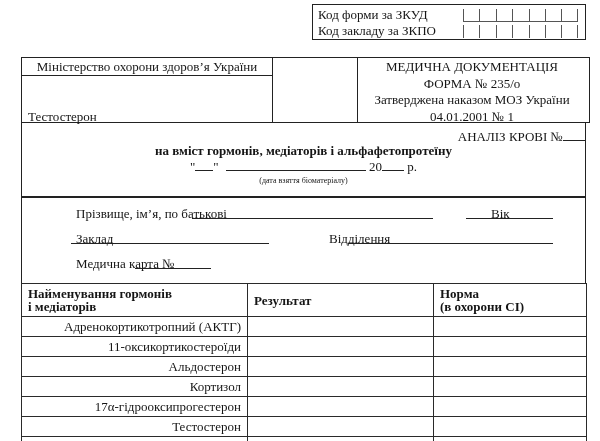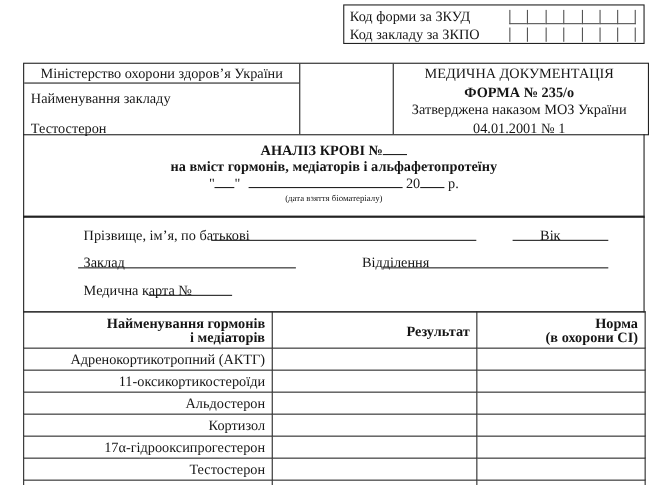--- a/index.html
+++ b/index.html
@@ -23,48 +23,48 @@
   .r1 .code-cell { border-bottom: 1px solid #555; }
 
   
   .hdr { left: 21px; top: 57px; width: 569px; height: 66px; border: 1.5px solid #222; }
   .hdr .vline { position: absolute; top: 0; bottom: 0; width: 0; border-left: 1px solid #222; }
   .ministry { position: absolute; left: 0; top: 0; width: 250px; height: 18px;
               border-bottom: 1px solid #222; text-align: center; line-height: 17px; white-space: nowrap; }
   .inst-label { position: absolute; left: 6px; top: 24px; white-space: nowrap; }
   .lab-label  { position: absolute; left: 6px; top: 53px; white-space: nowrap; line-height: 12px; }
   .doc-block { position: absolute; left: 336px; top: 1px; width: 228px; text-align: center; line-height: 16.5px; }
-  .doc-block .bold { font-weight: bold; }
+  .doc-block .bold { font-weight: normal; }
 
   
   .title-block { left: 21px; top: 122px; width: 565px; height: 76px;
                  border-left: 1.5px solid #222; border-right: 1.5px solid #222; border-bottom: 2px solid #222; }
   .t-line { position: absolute; left: 0; width: 100%; text-align: center; white-space: nowrap; }
-  .t1 { top: 7px; font-weight: bold; }
+  .t1 { top: 7px; font-weight: normal; text-align: right; }
   .t2 { top: 21px; font-weight: bold; }
   .t3 { top: 37px; }
   .t4 { top: 54px; font-size: 8px; line-height: 9px; }
   .blank { display: inline-block; border-bottom: 1px solid #222; height: 12px; vertical-align: baseline; }
 
   
   .patient { left: 21px; top: 197px; width: 565px; height: 87px;
              border-left: 1.5px solid #222; border-right: 1.5px solid #222; border-bottom: 1.5px solid #222; }
   .p-row { position: absolute; left: 0; width: 100%; height: 15px; }
   .p-row.row1 { top: 9px; }
   .p-row.row2 { top: 34px; }
   .p-row.row3 { top: 59px; }
   .p-text { position: absolute; top: 0; white-space: nowrap; margin-left: 48px; }
   .p-line { position: absolute; top: 0; height: 13px; border-bottom: 1px solid #222; }
 
   
   .results { position: absolute; left: 21px; top: 283px; width: 565px;
              border-collapse: collapse; table-layout: fixed;
              border-left: 1.5px solid #222; border-right: 1.5px solid #222; }
   .results th, .results td { border: 1px solid #2a2a2a; padding: 0 6px; }
-  .results th { height: 33px; font-weight: bold; text-align: right; line-height: 13px; }
+  .results th { height: 33px; font-weight: bold; text-align: left; line-height: 13px; }
   .results td { height: 20px; text-align: right; white-space: nowrap; }
   .results td.empty { padding: 0; }
 </style>
 </head>
 <body>
 
 <div class="abs code-box">
   <div class="code-row r1">
     <span class="code-label">Код форми за ЗКУД</span>
     <span class="code-cells">
@@ -86,21 +86,20 @@
       <span class="code-cell"></span>
       <span class="code-cell"></span>
       <span class="code-cell"></span>
       <span class="code-cell last"></span>
     </span>
   </div>
 </div>
 
 <div class="abs hdr">
   <div class="ministry">Міністерство охорони здоров’я України</div>
-  <div class="inst-label">Найменування закладу</div>
   <div class="lab-label">Тестостерон</div>
   <div class="vline" style="left:250px;"></div>
   <div class="vline" style="left:335px;"></div>
   <div class="doc-block">
     <div>МЕДИЧНА ДОКУМЕНТАЦІЯ</div>
     <div class="bold">ФОРМА № 235/о</div>
     <div>Затверджена наказом МОЗ України</div>
     <div>04.01.2001 № 1</div>
   </div>
 </div>

